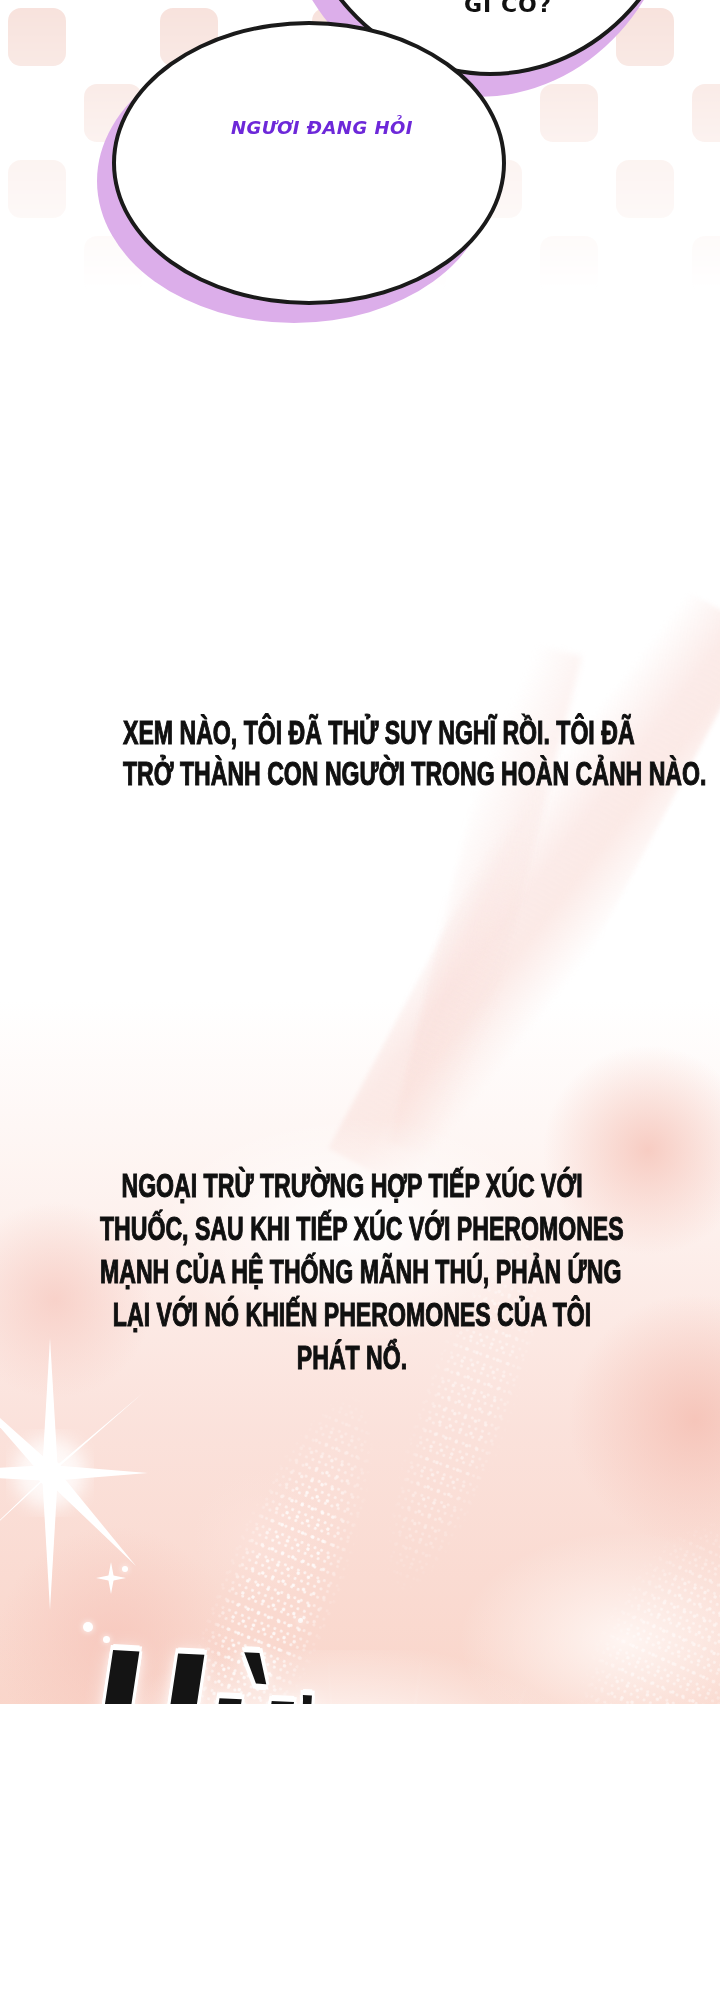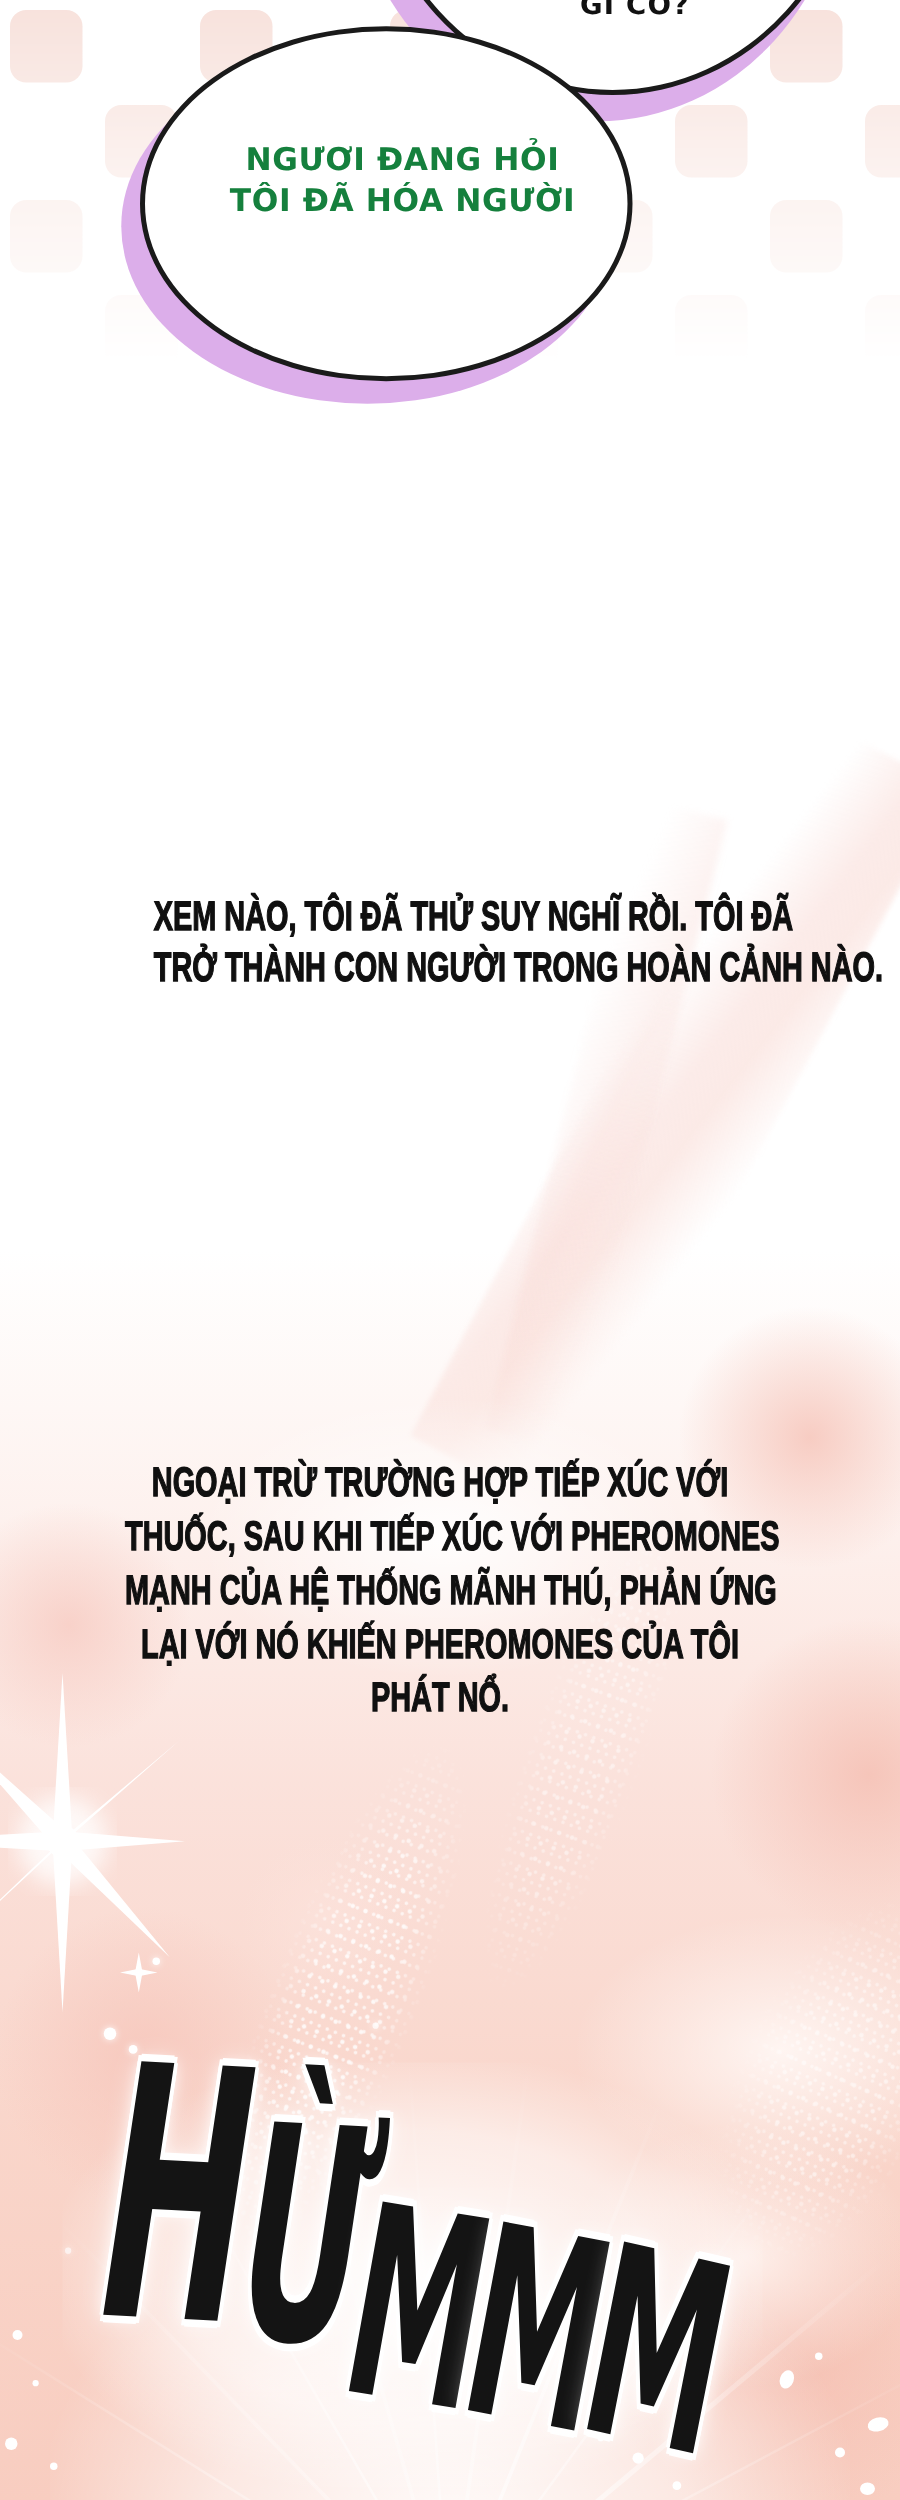--- a/index.html
+++ b/index.html
@@ -1,17 +1,17 @@
 <!DOCTYPE html>
 <html><head>
 <meta charset="utf-8">
 <style>
   html,body{margin:0;padding:0;background:#ffffff;}
   #stage{
-    position:relative;width:720px;height:2000px;overflow:hidden;background:#ffffff;
+    position:relative;width:720px;height:1704px;overflow:hidden;background:#ffffff;
     font-family:"DejaVu Sans",sans-serif;
   }
   
   .checker-svg{position:absolute;left:0;top:0;}
   .streak{position:absolute;pointer-events:none;}
   .streak1{
     left:475px;top:560px;width:140px;height:660px;transform:rotate(28deg);
     background:linear-gradient(100deg,rgba(246,206,199,0) 22%,rgba(246,203,196,.38) 45%,rgba(248,213,206,.5) 57%,rgba(248,213,206,0) 80%);
     filter:blur(2px);
   }
@@ -70,21 +70,21 @@
   .top-bubble-shadow{left:290px;top:-360px;width:400px;height:440px;transform:translate(-12px,17px);}
   .top-bubble{left:290px;top:-364px;width:400px;height:440px;}
   .top-bubble-text{
     position:absolute;left:438px;top:-9px;width:140px;text-align:center;
     font-size:22px;font-weight:700;letter-spacing:1px;color:#111;line-height:28px;white-space:nowrap;
   }
   .main-bubble-shadow{left:112px;top:21px;width:394px;height:284px;transform:translate(-15px,18px);}
   .main-bubble{left:112px;top:21px;width:394px;height:284px;}
   .main-bubble-text{
     position:absolute;left:132px;top:111px;width:380px;text-align:center;
-    font-size:25px;font-weight:700;letter-spacing:.5px;color:#15803d;line-height:33px;
+    font-size:18px;font-weight:700;letter-spacing:.5px;color:#6d28d9;line-height:33px;font-style:italic;
   }
   .main-bubble-text .line{display:block;white-space:nowrap;}
   
   .narration{
     position:absolute;text-align:center;color:#101010;
     font-family:"Liberation Sans","DejaVu Sans",sans-serif;font-weight:700;
     -webkit-text-stroke:1.1px #101010;
   }
   .narration .line{display:block;white-space:nowrap;}
   .narration-1{left:15px;top:712px;width:720px;font-size:33px;line-height:41px;transform:scaleX(.70);}
@@ -194,21 +194,20 @@
   <div class="spl" style="left:40px;top:1970px;width:6px;height:6px;"></div>
 
   <div class="bubble-shadow top-bubble-shadow"></div>
   <div class="bubble top-bubble"></div>
   <div class="top-bubble-text">GÌ CƠ?</div>
 
   <div class="bubble-shadow main-bubble-shadow"></div>
   <div class="bubble main-bubble"></div>
   <div class="main-bubble-text">
     <span class="line">NGƯƠI ĐANG HỎI</span>
-    <span class="line">TÔI ĐÃ HÓA NGƯỜI</span>
   </div>
 
   <div class="narration narration-1">
     <span class="line">XEM NÀO, TÔI ĐÃ THỬ SUY NGHĨ RỒI. TÔI ĐÃ</span>
     <span class="line">TRỞ THÀNH CON NGƯỜI TRONG HOÀN CẢNH NÀO.</span>
   </div>
 
   <div class="narration narration-2">
     <span class="line">NGOẠI TRỪ TRƯỜNG HỢP TIẾP XÚC VỚI</span>
     <span class="line">THUỐC, SAU KHI TIẾP XÚC VỚI PHEROMONES</span>

